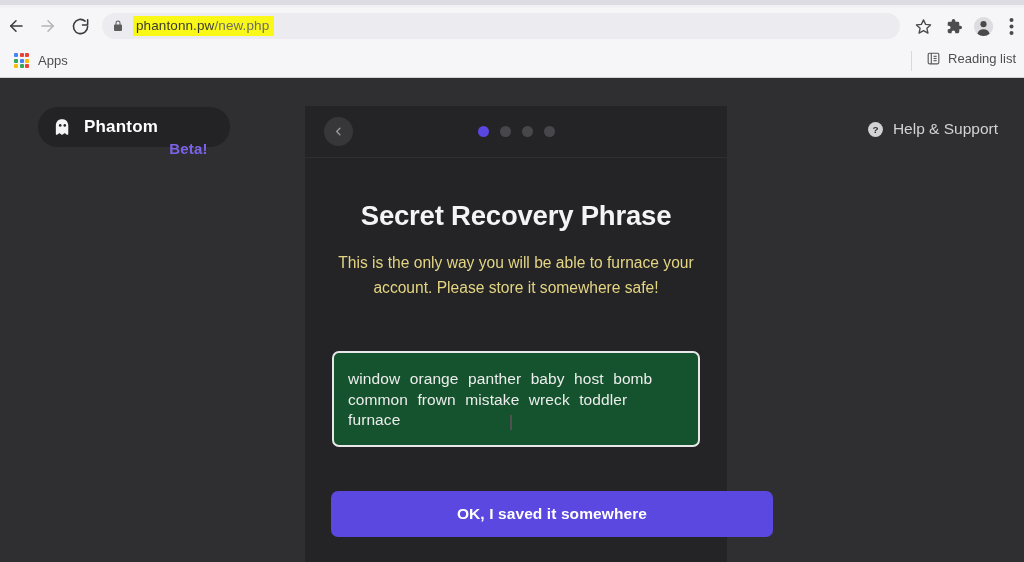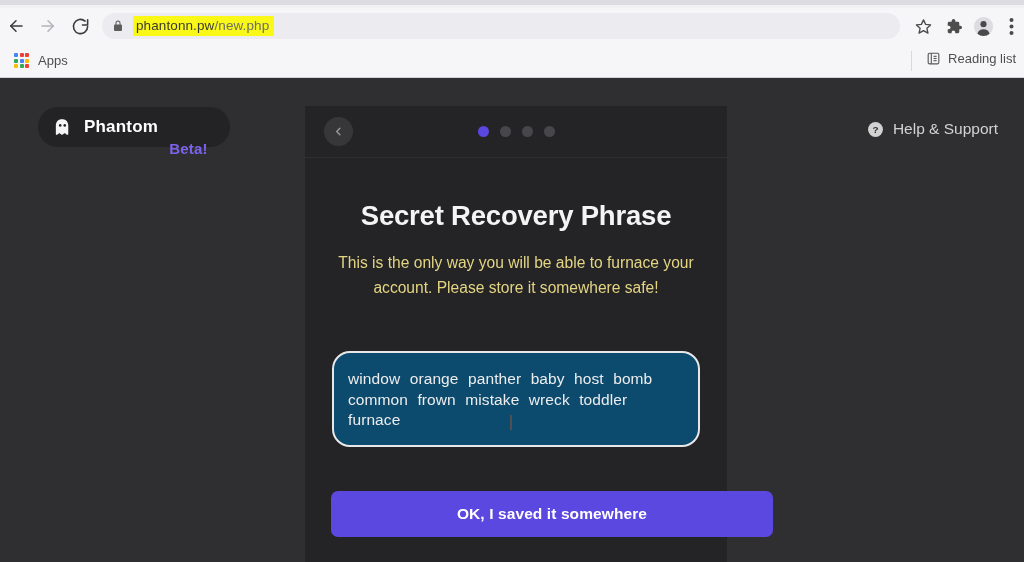--- a/index.html
+++ b/index.html
@@ -169,22 +169,22 @@
     margin-top: 18px;
     font-size: 15.6px;
     color: #e3d583;
     line-height: 25px;
     padding: 0 6px;
   }
 
   #seed-box {
     margin: 51px 1px 0 1px;
     border: 2px solid #e8e8e8;
-    border-radius: 18px;
-    background: #0c4a6e;
+    border-radius: 7px;
+    background: #14532d;
     min-height: 92px;
     padding: 16px 14px 14px 14px;
     text-align: left;
     position: relative;
   }
   #seed-words {
     font-size: 15.5px;
     color: #ededed;
     line-height: 20.5px;
     word-spacing: 5px;

